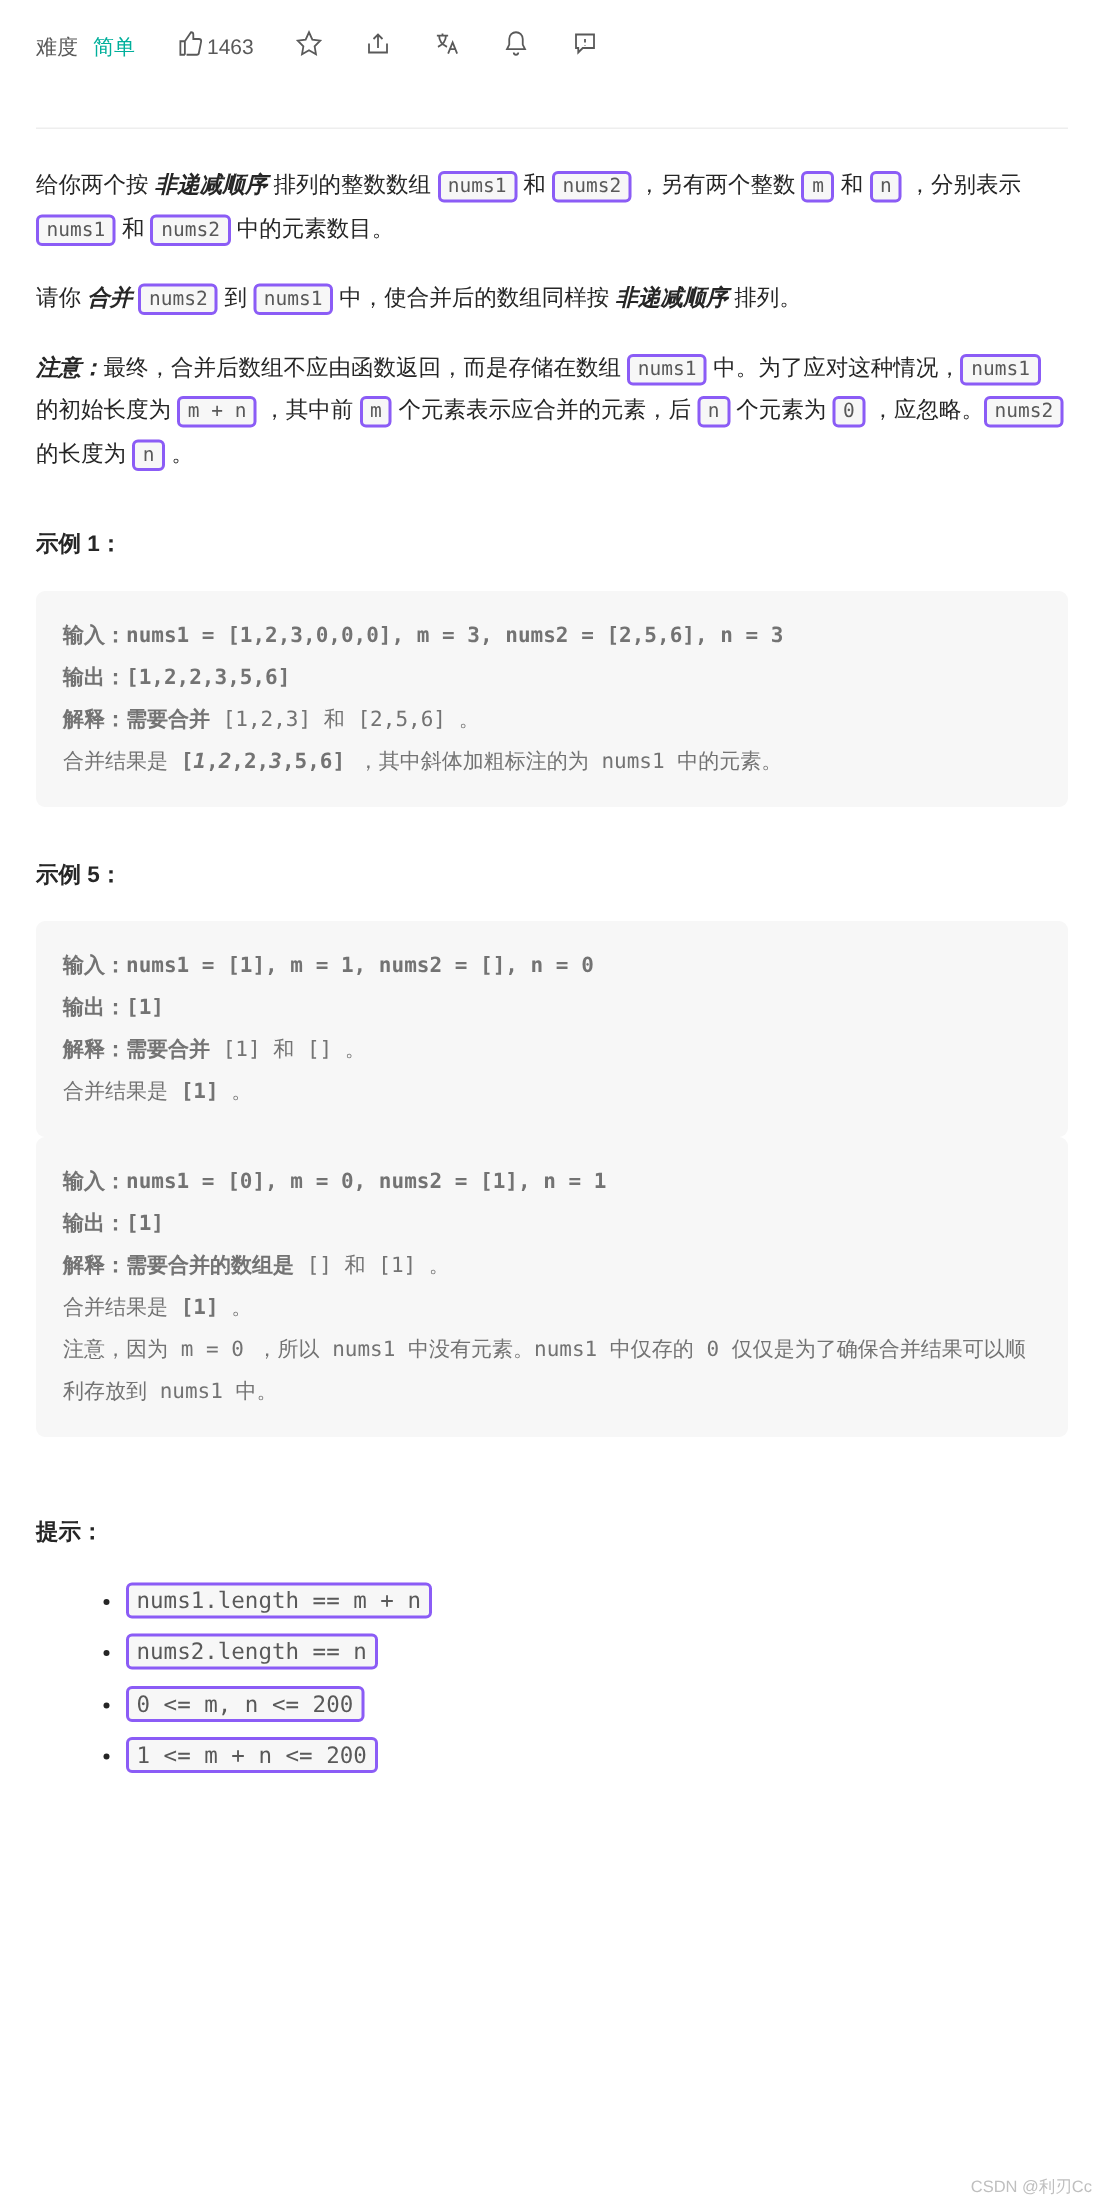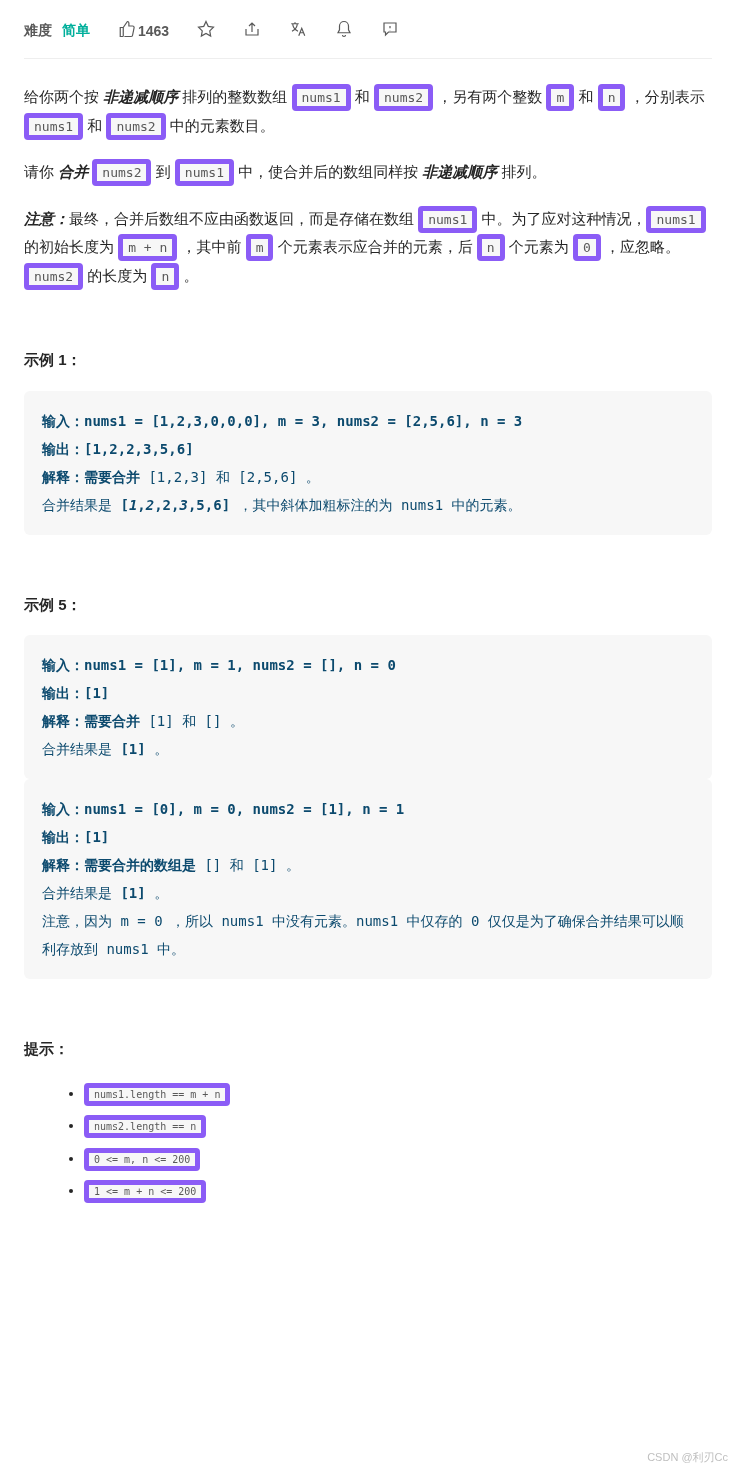--- a/index.html
+++ b/index.html
@@ -6,47 +6,47 @@
   body {
     margin: 0;
     padding: 0;
     font-family: -apple-system, BlinkMacSystemFont, "Segoe UI", "PingFang SC", "Microsoft YaHei", sans-serif;
     color: #262626;
     background: #fff;
     width: 736px;
   }
   .container { padding: 20px 24px 20px 24px; }
   .title { font-size: 20px; font-weight: 500; margin-bottom: 14px; color: #262626; }
-  .toolbar { display: flex; align-items: center; gap: 28px; margin-bottom: 17px; font-size: 14px; color: #595959; font-weight: bold; }
+  .toolbar { display: flex; align-items: flex-end; gap: 28px; margin-bottom: 44px; font-size: 14px; color: #595959; }
   .diff { display: flex; align-items: center; gap: 10px; }
   .diff-easy { color: #00af9b; }
   .like { display: flex; align-items: center; gap: 2px; cursor: pointer; }
   .icon-btn { display: flex; align-items: center; cursor: pointer; color: #595959; }
   .icon-btn svg, .like svg { width: 18px; height: 18px; stroke: currentColor; stroke-width: 1.6; fill: none; }
   .divider { border-top: 1px solid #eee; margin: 8px 0 24px 0; }
   .content { font-size: 15px; line-height: 1.9; color: #262626; }
   .content p { margin: 0 0 18px 0; }
   .content strong { font-weight: 700; font-style: italic; }
   code.inline {
     font-family: ui-monospace, SFMono-Regular, Menlo, Consolas, monospace;
-    background: #f7f7f7; border: 5px solid #8b5cf6; border-radius: 4px;
+    background: #f7f7f7; border: 2px solid #8b5cf6; border-radius: 4px;
     padding: 1px 5px; font-size: 13px; color: #595959;
   }
-  .section-h { font-weight: 700; margin: 56px 0 16px 0; font-size: 15px; }
+  .section-h { font-weight: 700; margin: 32px 0 16px 0; font-size: 15px; }
   .codeblock {
     background: #f7f7f7; border-radius: 6px; padding: 16px 18px;
     font-family: ui-monospace, SFMono-Regular, Menlo, Consolas, monospace;
-    font-size: 14px; line-height: 2.0; color: #0c4a6e; white-space: pre-wrap; word-break: break-word;
+    font-size: 14px; line-height: 2.0; color: #737373; white-space: pre-wrap; word-break: break-word;
   }
   .codeblock b { font-weight: 700; }
   .codeblock i { font-style: italic; }
   .hints { margin-top: 50px; }
   ul.constraints { margin: 8px 0 0 0; padding-left: 60px; }
   ul.constraints li { margin: 6px 0; font-size: 14px; list-style: disc; }
-  ul.constraints code.inline { font-size: 10px; }
+  ul.constraints code.inline { font-size: 15px; }
   .watermark {
     position: fixed; right: 8px; bottom: 4px; font-size: 11px; color: #bfbfbf;
     pointer-events: none; user-select: none;
   }
 </style>
 </head>
 <body>
 
 <div class="container">
 

